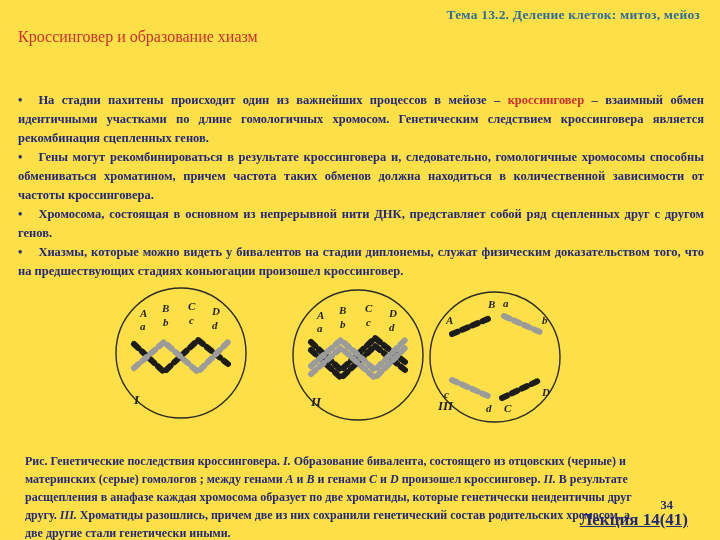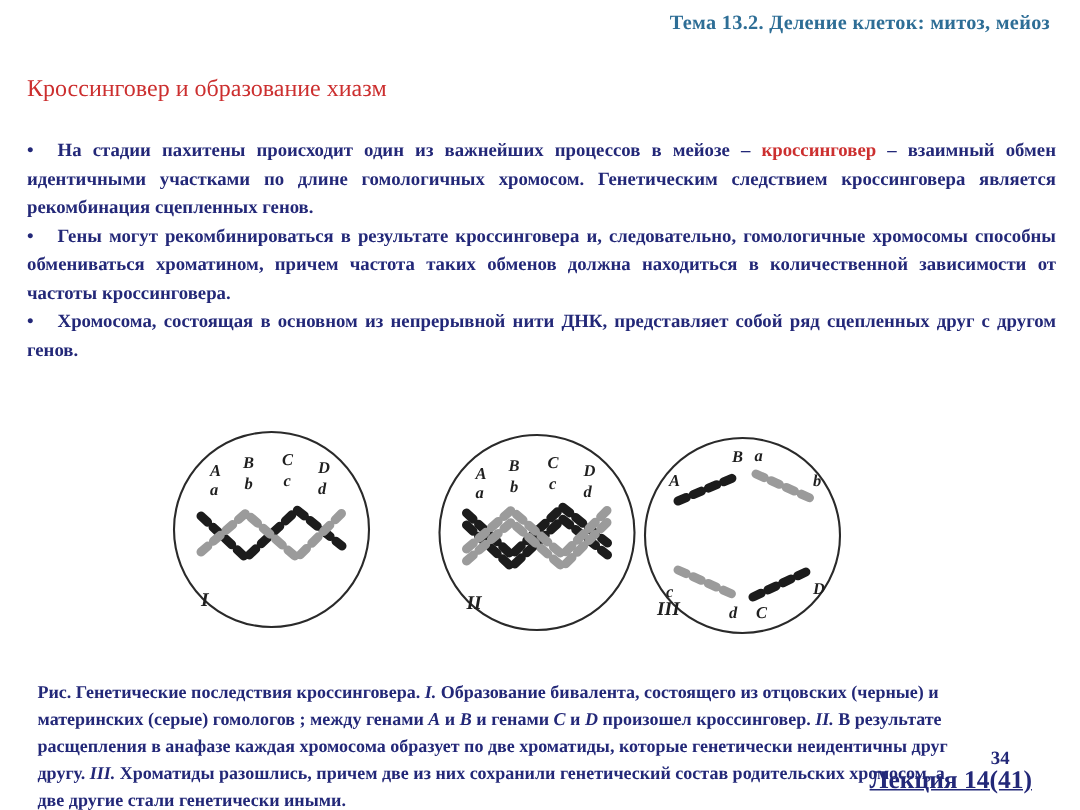--- a/index.html
+++ b/index.html
@@ -1,28 +1,28 @@
 <!DOCTYPE html>
 <html style="--title: #2e6e96; --heading: #cc2f2f; --body: #232878; --chromosome_black: #1c1c1c; --chromosome_grey: #9b9b9b;"><head>
 <meta charset="utf-8">
 <style>
   * { margin:0; padding:0; box-sizing:border-box; }
   html,body { background:#888; }
   .page {
-    position:relative; width:720px; height:540px; background:#ffffff;
+    position:relative; width:720px; height:540px; background:#fde047;
     overflow:hidden; font-family:"Liberation Serif", serif;
   }
   .top-title {
     position:absolute; top:7px; right:20px;
     font-size:13.5px; font-weight:bold; color:var(--title,#2e6e96);
     letter-spacing:0.2px;
   }
   .heading {
     position:absolute; top:28px; left:18px;
-    font-size:16px; color:var(--heading,#cc2f2f);margin-top:23px;
+    font-size:16px; color:var(--heading,#cc2f2f);
   }
   .bullets {
     position:absolute; top:51px; left:18px; width:686px;
     color:var(--body,#232878); font-weight:bold;
     font-size:12.5px; line-height:19px; text-align:justify;margin-top:40px;
   }
   .bullet-marker { margin-right:16px; }
   .red { color:var(--heading,#cc2f2f); }
   .i { font-style:italic; }
   .panel { position:absolute; }
@@ -52,20 +52,21 @@
 <div class="page">
 
   <div class="top-title">Тема 13.2.  Деление клеток: митоз, мейоз</div>
 
   <div class="heading">Кроссинговер и образование хиазм</div>
 
   <div class="bullets">
     <p><span class="bullet-marker">•</span><span><span>На стадии пахитены происходит один из важнейших процессов в мейозе – </span><span class="red">кроссинговер</span><span> – взаимный обмен идентичными участками  по длине гомологичных хромосом. Генетическим следствием кроссинговера является рекомбинация сцепленных генов.</span></span></p>
     <p><span class="bullet-marker">•</span><span><span>Гены могут рекомбинироваться в результате кроссинговера  и, следовательно, гомологичные хромосомы способны обмениваться хроматином, причем частота таких обменов должна находиться в количественной зависимости от частоты кроссинговера.</span></span></p>
     <p><span class="bullet-marker">•</span><span><span>Хромосома, состоящая в основном из непрерывной нити ДНК, представляет собой ряд сцепленных  друг с другом генов.</span></span></p>
+    <p><span class="bullet-marker">•</span><span><span>Хиазмы, которые можно видеть у бивалентов на стадии диплонемы, служат физическим доказательством того, что на предшествующих стадиях коньюгации произошел кроссинговер.</span></span></p>
   </div>
 
   <svg class="panel" style="left:112px; top:284px;" width="138" height="138" viewBox="0 0 138 138">
     <circle class="ring" cx="69" cy="69" r="65"></circle>
     <text class="gene" x="28" y="33">A</text>
     <text class="gene" x="50" y="28">B</text>
     <text class="gene" x="76" y="26">C</text>
     <text class="gene" x="100" y="31">D</text>
     <text class="gene" x="28" y="46">a</text>
     <text class="gene" x="51" y="42">b</text>

